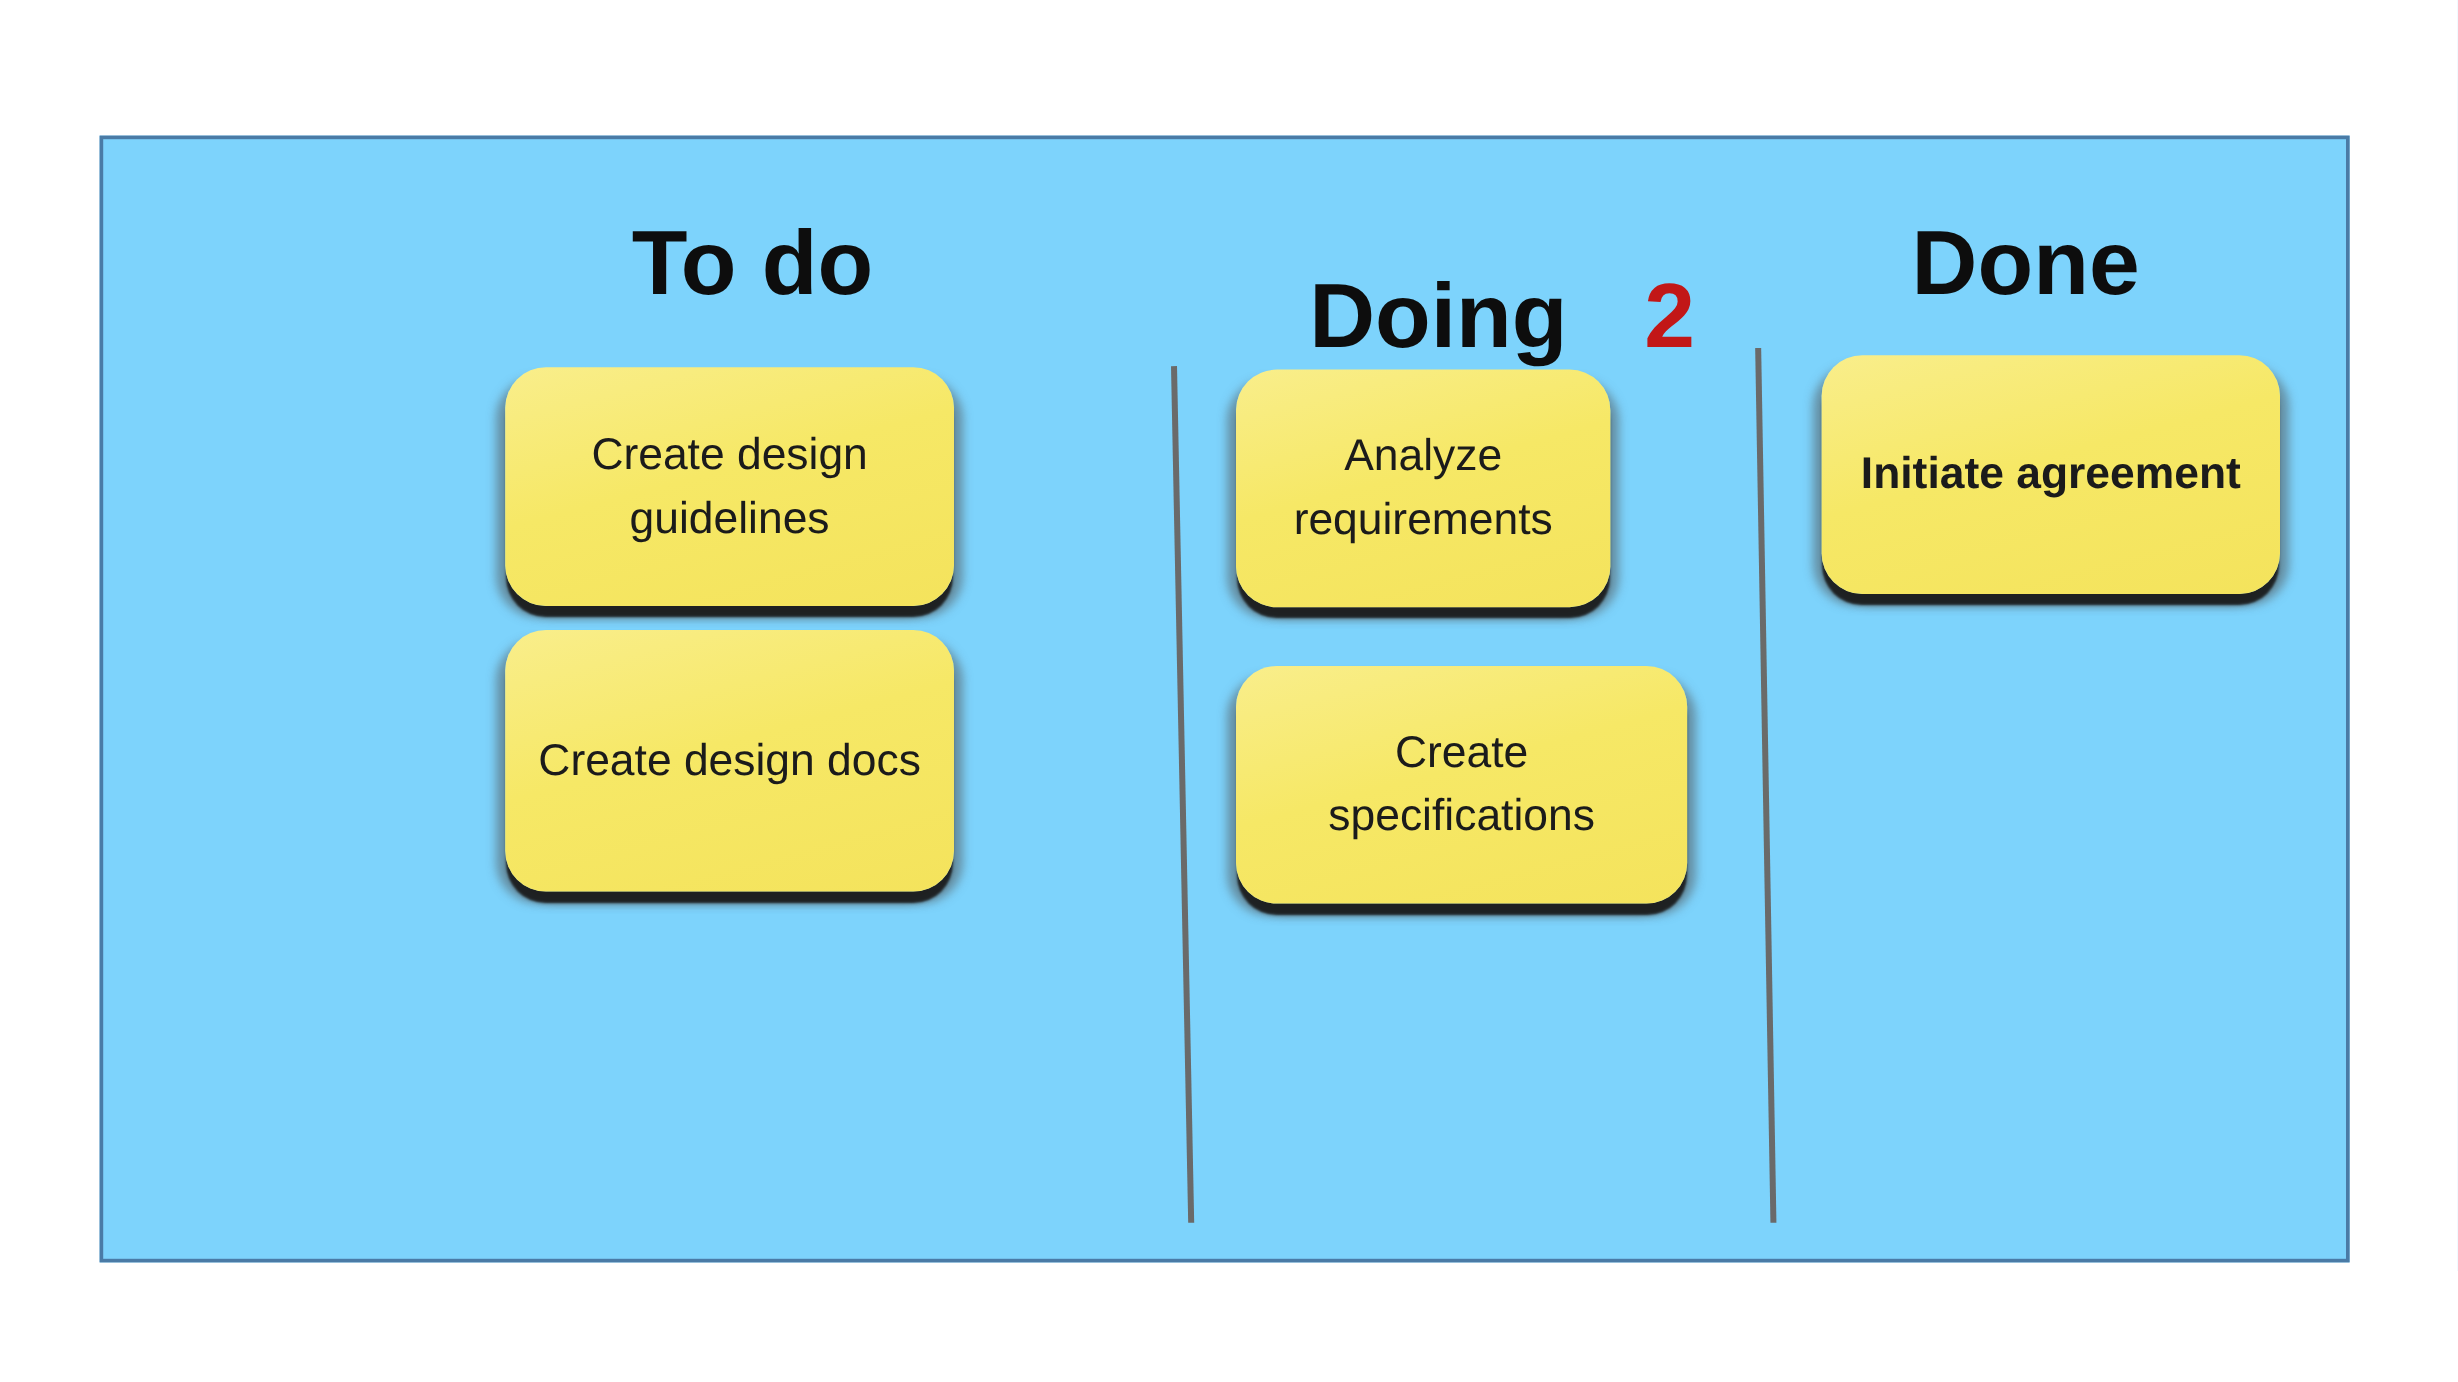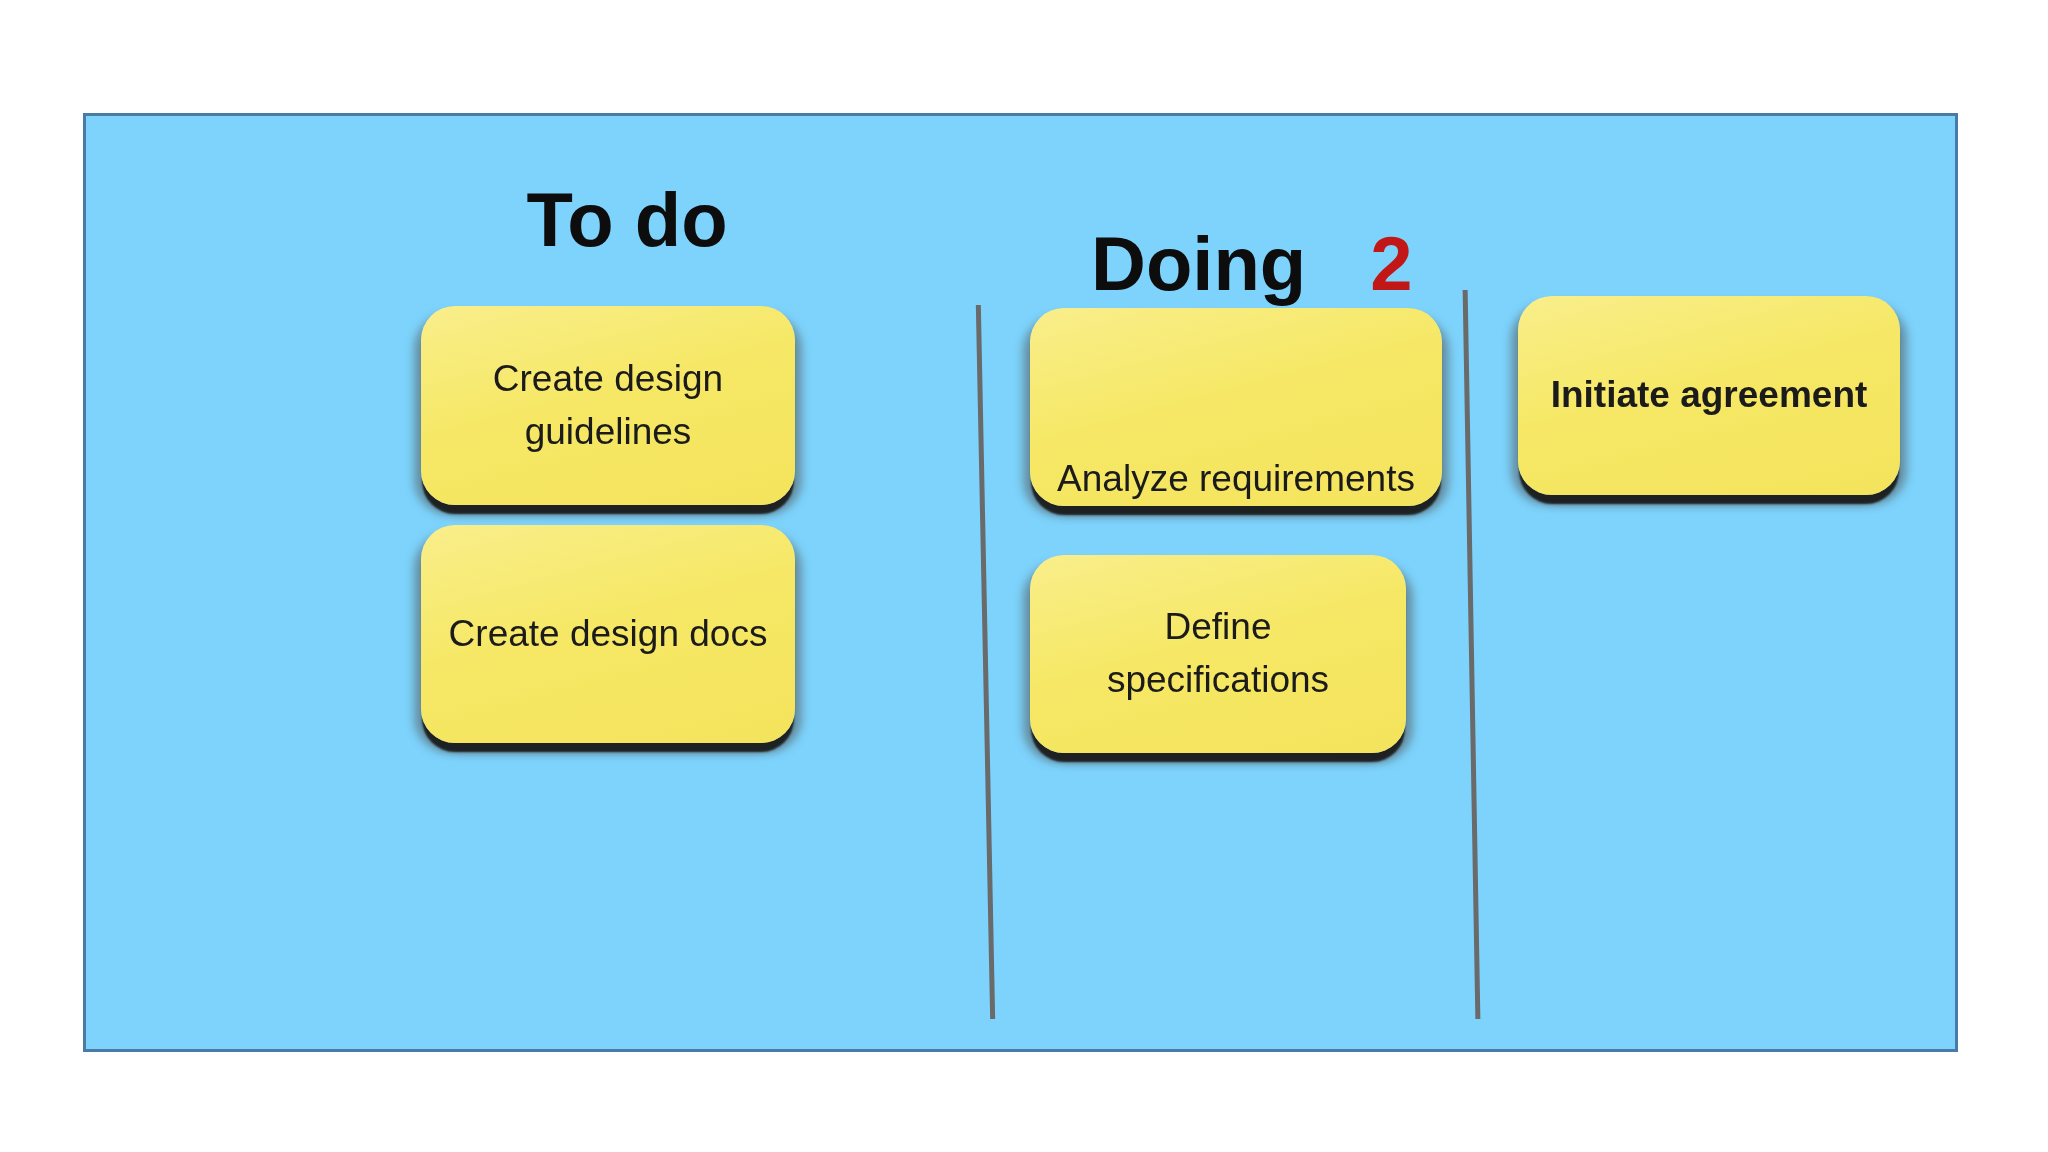--- a/index.html
+++ b/index.html
@@ -66,54 +66,57 @@
     font-size: 37px;
     line-height: 1.42;
     color: #1b1b1b;
     box-shadow:
       0 10px 2px -1px rgba(25, 25, 25, 0.92),
       -7px 9px 8px rgba(80, 80, 80, 0.5),
       7px 9px 8px rgba(80, 80, 80, 0.5);
   }
   #card-0-0 { left: 335px;  top: 190px; }
   #card-0-1 { left: 335px;  top: 409px; height: 218px; }
-  #card-1-0 { left: 944px;  top: 192px; width: 412px; height: 198px; align-items: flex-end; }
+  #card-1-0 { left: 944px;  top: 192px; width: 312px; height: 198px; }
   #card-1-1 { left: 944px;  top: 439px; width: 376px; height: 198px; }
   #card-2-0 { left: 1432px; top: 180px; width: 382px; font-weight: bold; }
 </style>
 </head>
 <body>
 
 <div id="canvas">
   <div id="board-frame">
 
     <div class="col-header" id="header-todo">
       <span>To do</span>
     </div>
 
     <div class="col-header" id="header-doing">
       <span>Doing</span><span class="wip-limit">2</span>
     </div>
 
+    <div class="col-header" id="header-done">
+      <span>Done</span>
+    </div>
 
     <div class="divider" id="divider-1"></div>
     <div class="divider" id="divider-2"></div>
 
     <div class="card" id="card-0-0">
       <span>Create design guidelines</span>
     </div>
     <div class="card" id="card-0-1">
       <span>Create design docs</span>
     </div>
 
     <div class="card" id="card-1-0">
       <span>Analyze requirements</span>
     </div>
     <div class="card" id="card-1-1">
-      <span>Define specifications</span>
+      <span>Create specifications</span>
     </div>
 
     <div class="card" id="card-2-0">
       <span>Initiate agreement</span>
     </div>
 
   </div>
 </div>
 
 </body></html>

